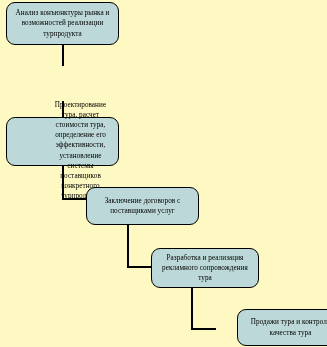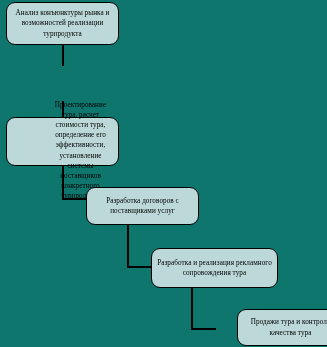--- a/index.html
+++ b/index.html
@@ -11,21 +11,21 @@
     width: 327px;
     height: 347px;
     background: #FF00FF;
     font-family: "Liberation Serif", "DejaVu Serif", serif;
     overflow: hidden;
   }
   #canvas {
     position: relative;
     width: 327px;
     height: 347px;
-    background: #0f766e;
+    background: #fef9c3;
   }
   .node {
     position: absolute;
     box-sizing: border-box;
     background: #BCD8D8;
     border: 1px solid #000000;
     border-radius: 9px;
     display: flex;
     align-items: center;
     justify-content: center;
@@ -80,24 +80,24 @@
   <div class="node" style="left:6px; top:2px; width:113px; height:43px;">
     <span class="node-text">Анализ конъюнктуры рынка и возможностей реализации турпродукта</span>
   </div>
 
 
   <div class="node overflow" style="left:6px; top:117px; width:113px; height:49px;">
     <span class="node-text" style="height:72px; margin-top:-12px;">Проектирование тура, расчет стоимости тура, определение его эффективности, установление системы поставщиков конкретного турпродукта</span>
   </div>
 
   <div class="node" style="left:86px; top:187px; width:113px; height:38px;">
-    <span class="node-text">Разработка договоров с поставщиками услуг</span>
+    <span class="node-text">Заключение договоров с поставщиками услуг</span>
   </div>
 
-  <div class="node" style="left:151px; top:248px; width:127px; height:40px;justify-content:center;">
+  <div class="node" style="left:151px; top:248px; width:108px; height:40px;justify-content:center;">
     <span class="node-text">Разработка и реализация рекламного сопровождения тура</span>
   </div>
 
   <div class="node" style="left:216px; top:309px; width:107px; height:37px;margin-left:21px;">
     <span class="node-text">Продажи тура и контроль качества тура</span>
   </div>
 
 </div>
 
 </body></html>

